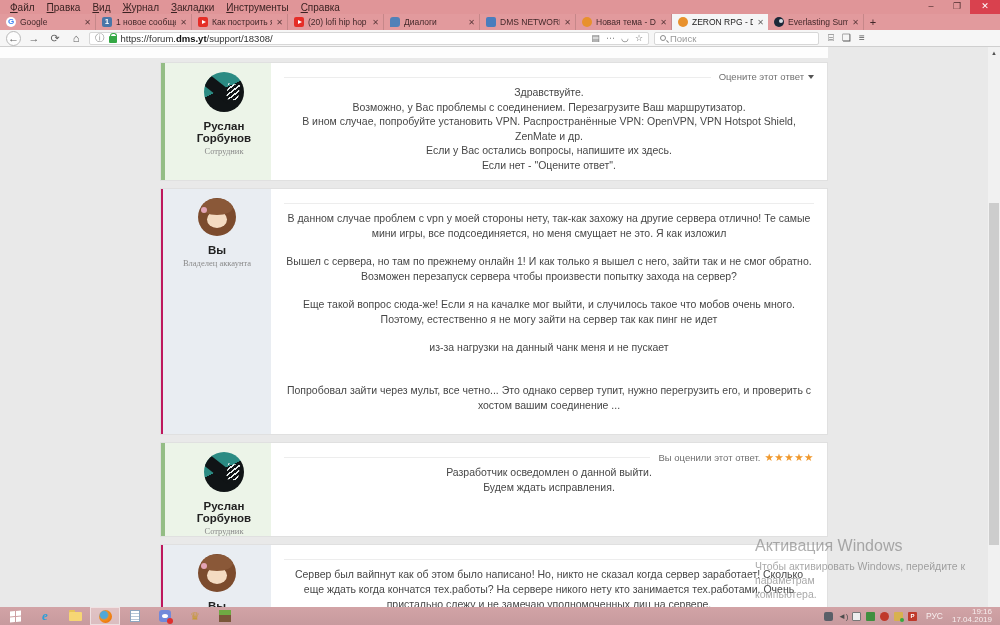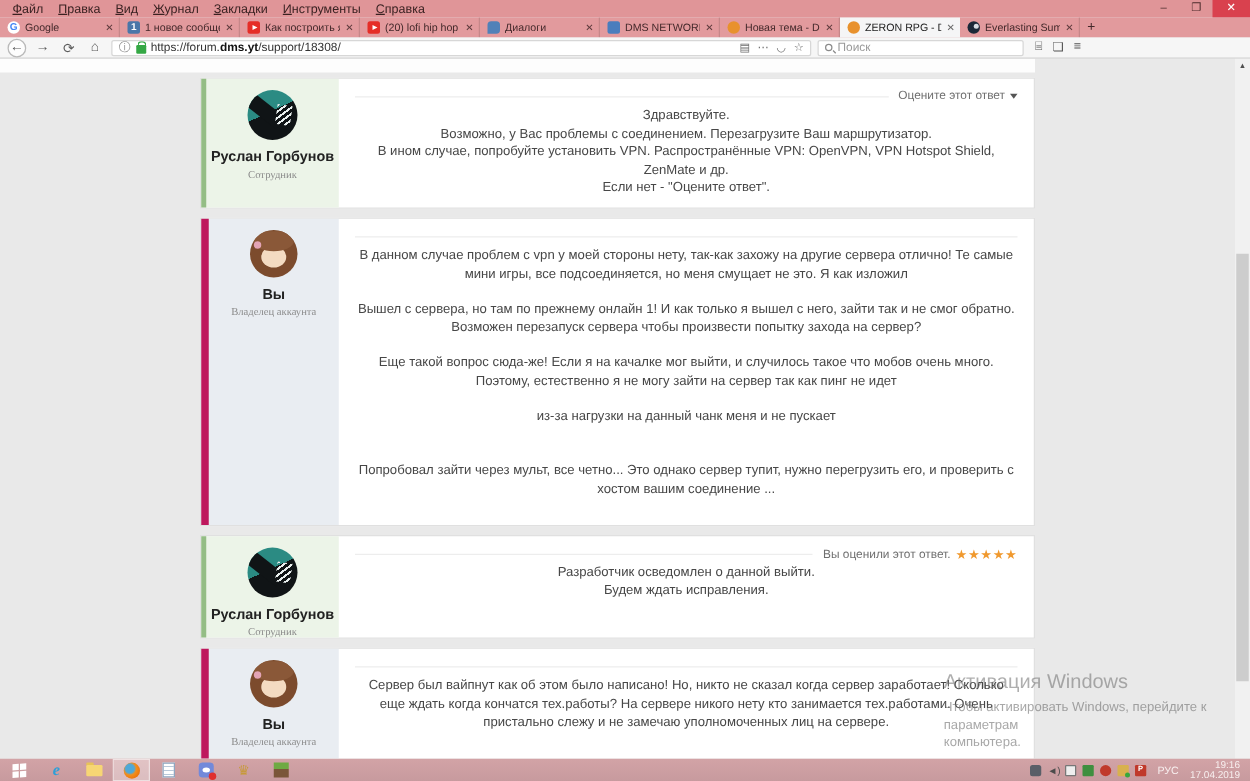--- a/index.html
+++ b/index.html
@@ -58,22 +58,22 @@
   .mag::after { content:""; position:absolute; left:5px; top:5px; width:3px; height:1px; background:#8a8a8a;
                 transform:rotate(45deg); }
   .navright { display:flex; gap:8px; font-size:10px; color:#555; margin-left:4px; }
 
   
   .page { position:absolute; top:47px; left:0; width:1000px; height:560px; background:#e9e9e9; overflow:hidden; }
   .remnant { position:absolute; top:0; left:0; width:828px; height:11px; background:#fdfdfd; }
   .msgs { position:absolute; top:15px; left:160px; width:668px; }
   .card { display:flex; background:#fff; border:1px solid #e0e0e0; margin-bottom:7px; }
   .card .side { width:110px; flex:0 0 110px; text-align:center; padding-top:9px; }
-  .card.staff .side { border-left:4px solid #94bd85; background:#ecf4e8; }
-  .card.user  .side { border-left:6px solid #be185d; background:#e9edf2; }
+  .card.staff .side { border-left:4px solid #94bd85; background:#ecf4e8;padding-left:12px; }
+  .card.user  .side { border-left:2px solid #be185d; background:#e9edf2; }
   .sname { font-size:11.5px; font-weight:bold; color:#222; margin-top:8px; }
   .srole { font-size:8.5px; color:#8a8a8a; margin-top:2px;font-family:Liberation Serif, serif; }
   .av { margin:0 auto; }
   .av-staff { width:40px; height:40px; border-radius:50%; overflow:hidden; position:relative;
               background:linear-gradient(155deg,#2b8b83 44%,#101416 44%); }
   .av-staff::before { content:""; position:absolute; left:-4px; top:10px; width:34px; height:12px;
                       background:#101416; transform:rotate(38deg); }
   .av-staff::after { content:""; position:absolute; right:5px; top:12px; width:12px; height:16px;
       background:repeating-linear-gradient(135deg,#e9efee 0 1.5px,transparent 1.5px 4px); transform:rotate(8deg); }
   .av-user { width:38px; height:38px; border-radius:50%; overflow:hidden; position:relative; background:#7c4b2d; }
@@ -254,20 +254,21 @@
           <div class="body">
             <div class="msg-head">
               <span class="hlbl">
                 <span>Оцените этот ответ</span>
                 <span class="caret"></span>
               </span>
             </div>
             <div class="mline">Здравствуйте.</div>
             <div class="mline">Возможно, у Вас проблемы с соединением. Перезагрузите Ваш маршрутизатор.</div>
             <div class="mline">В ином случае, попробуйте установить VPN. Распространённые VPN: OpenVPN, VPN Hotspot Shield, ZenMate и др.</div>
+            <div class="mline">Если у Вас остались вопросы, напишите их здесь.</div>
             <div class="mline">Если нет - "Оцените ответ".</div>
           </div>
         </article>
         <article class="card user" style="min-height: 193px;">
           <div class="side">
             <div class="av av-user">
               <div class="flower"></div>
             </div>
             <div class="sname">Вы</div>
             <div class="srole">Владелец аккаунта</div>

